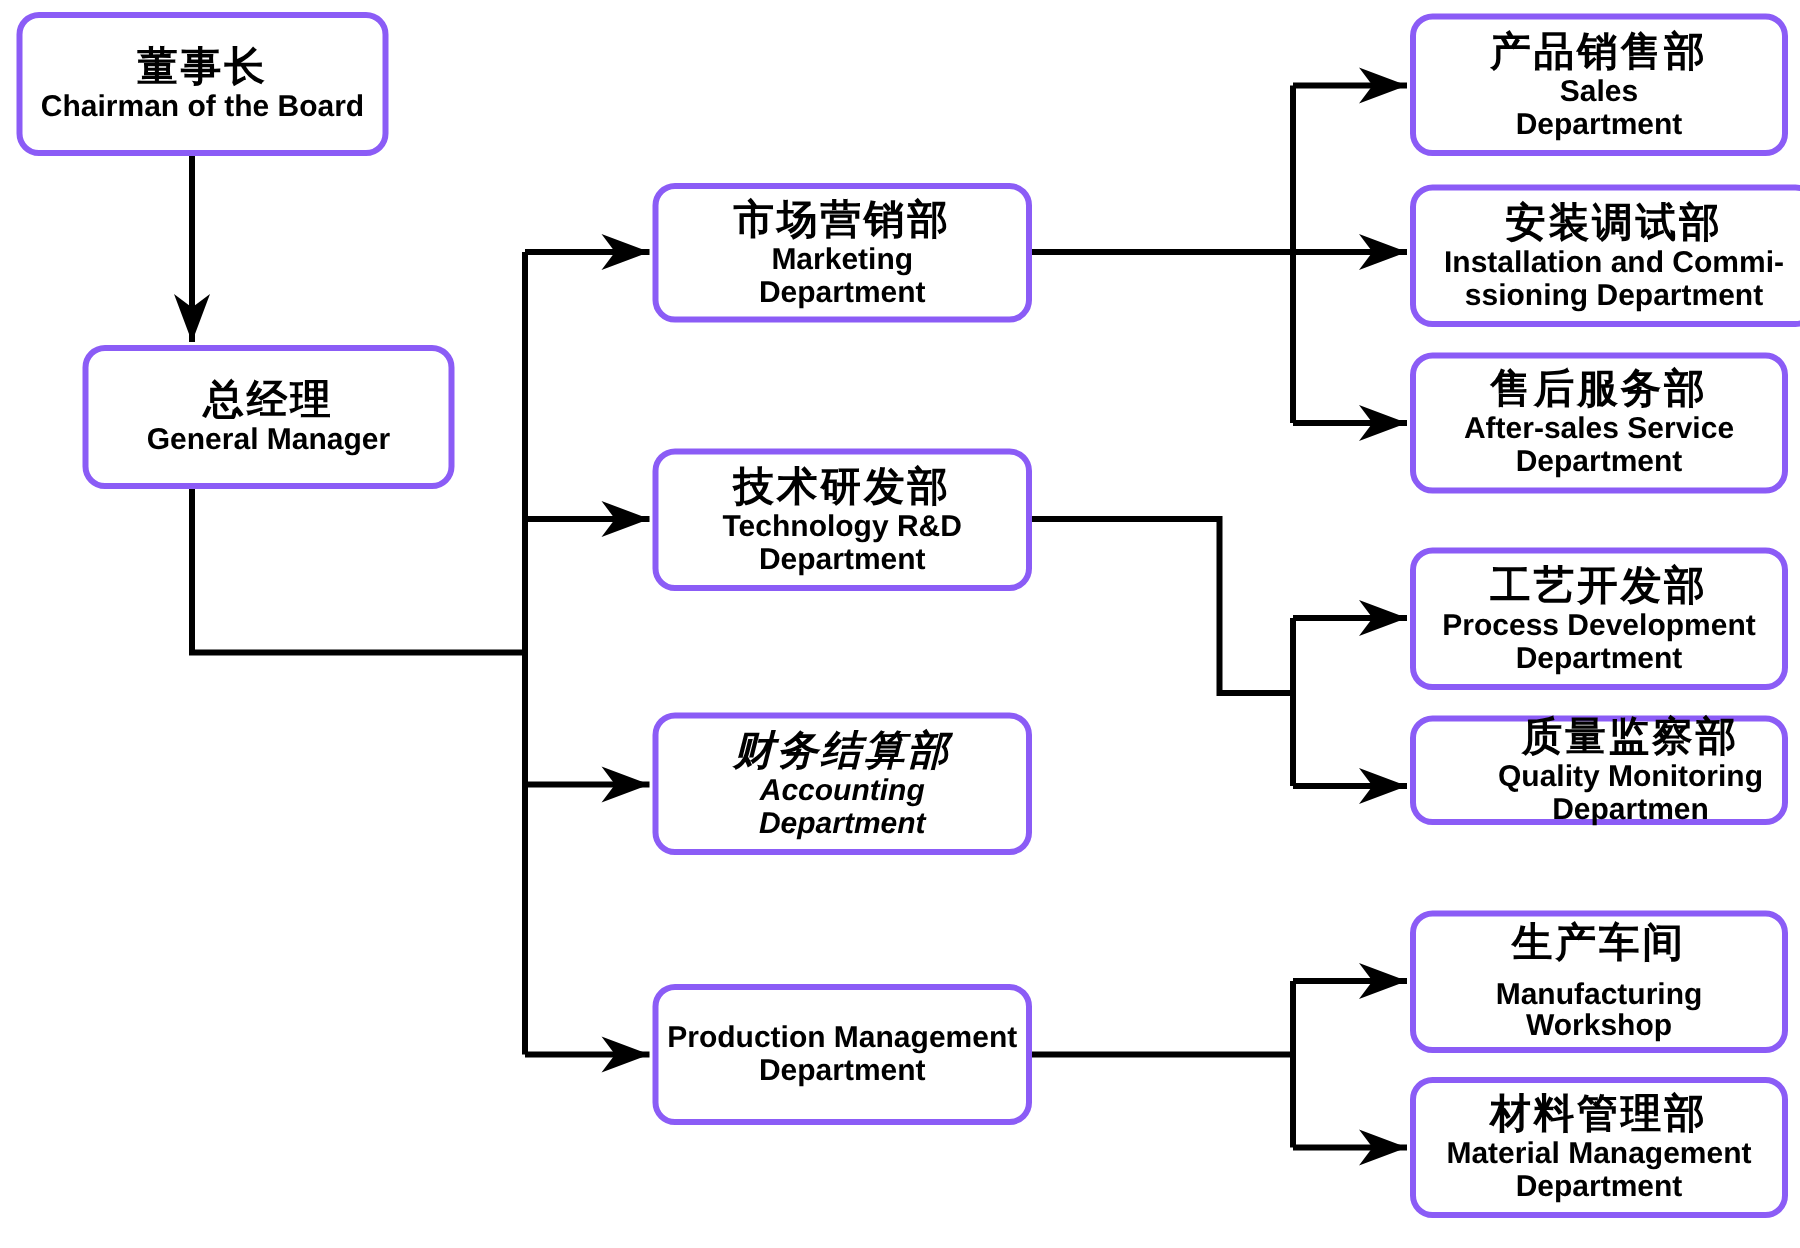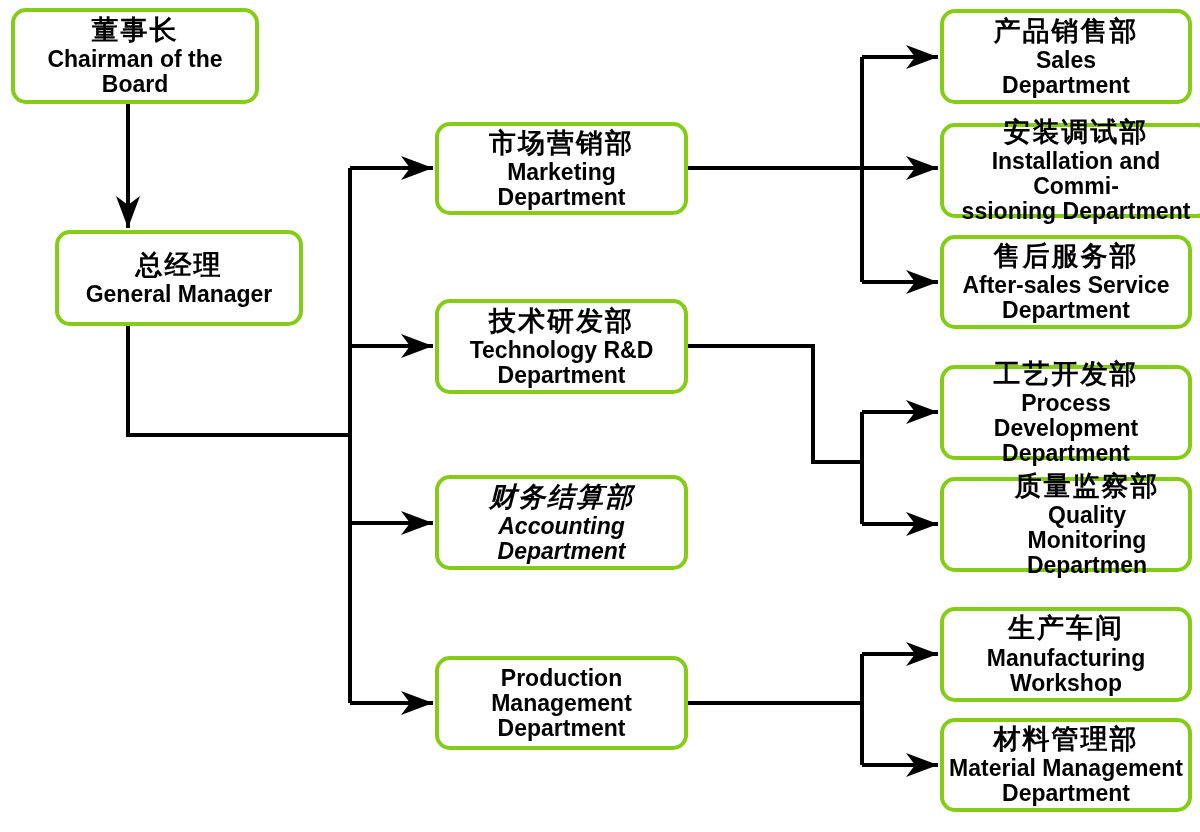--- a/index.html
+++ b/index.html
@@ -19,58 +19,58 @@
     position: absolute;
     left: 0;
     top: 0;
     width: 1200px;
     height: 832px;
   }
   .node {
     position: absolute;
     box-sizing: border-box;
     background: #ffffff;
-    border: 4px solid #84cc16;
+    border: 4px solid #8b5cf6;
     border-radius: 15px;
     display: flex;
     flex-direction: column;
     justify-content: center;
     align-items: center;
     text-align: center;
     color: #000000;
     padding: 2px 4px;
   }
   .node .zh {
     font-size: 27px;
     font-weight: bold;
     letter-spacing: 2px;
     line-height: 1.15;
     white-space: nowrap;
   }
   .node .en {
-    font-size: 23px;
+    font-size: 20px;
     font-weight: bold;
     line-height: 1.08;
     white-space: pre-line;
     margin-top: 1px;
   }
   
   .n-chairman        { left: 11px;  top: 8px;   width: 248px; height: 96px; }
   .n-general-manager { left: 11px;  top: 230px; width: 248px; height: 96px; margin-left: 44px; }
   
   .n-marketing       { left: 435px; top: 122px; width: 253px; height: 93px; }
   .n-technology-rd   { left: 435px; top: 299px; width: 253px; height: 95px; }
   .n-accounting      { left: 435px; top: 475px; width: 253px; height: 95px; font-style: italic; }
   .n-production      { left: 435px; top: 656px; width: 253px; height: 94px; }
   
   .n-sales           { left: 940px; top: 9px;   width: 252px; height: 95px; }
   .n-installation    { left: 940px; top: 123px; width: 272px; height: 95px; }
   .n-after-sales     { left: 940px; top: 235px; width: 252px; height: 94px; }
   .n-process-dev     { left: 940px; top: 365px; width: 252px; height: 95px; }
-  .n-quality         { left: 940px; top: 477px; width: 252px; height: 95px; padding-left: 46px; }
+  .n-quality         { left: 940px; top: 477px; width: 252px; height: 73px; padding-left: 46px; }
   .n-workshop        { left: 940px; top: 607px; width: 252px; height: 95px; justify-content: space-between; }
   .n-material        { left: 940px; top: 718px; width: 252px; height: 94px; }
 </style>
 </head>
 <body>
 
 <div id="canvas">
 
   <svg id="connectors" viewBox="0 0 1200 832" xmlns="http://www.w3.org/2000/svg">
     <defs>

